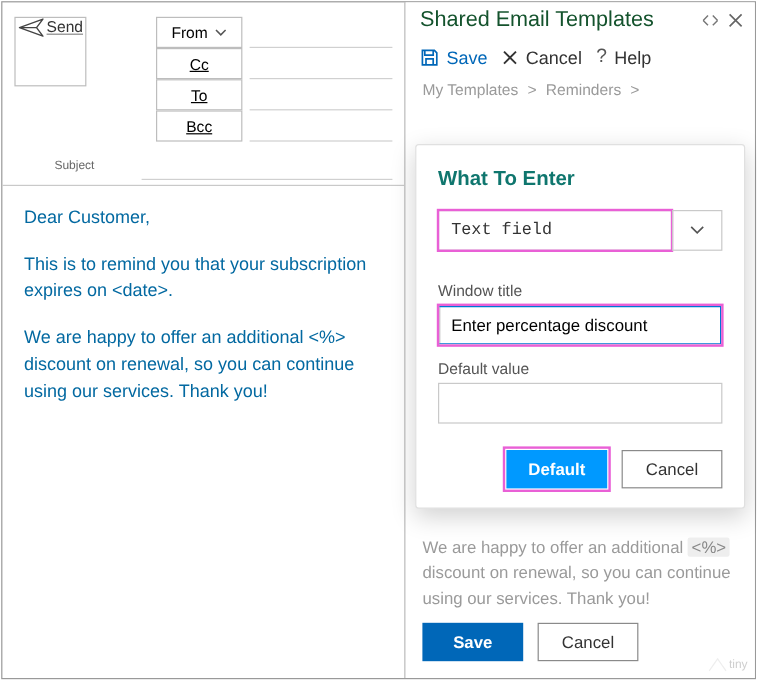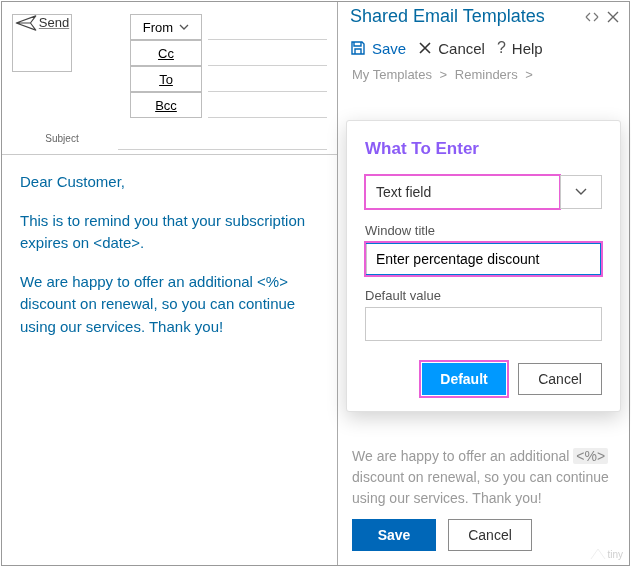--- a/index.html
+++ b/index.html
@@ -22,42 +22,42 @@
   .ul { text-decoration:underline; }
   .fieldrow { display:flex; align-items:center; gap:6px;margin-left:48px; }
   .fieldline { flex:1; height:26px; border-bottom:1px solid #d0d0d0; }
   .subjrow { display:flex; align-items:center; gap:6px; margin-top:8px; justify-content:center;}
   .subjlbl { color:#666; font-size:10px; width:100px; text-align:center;}
   .subjline { flex:1; height:24px; border-bottom:1px solid #d0d0d0; }
   .body { padding:16px 18px; font-size:15px; line-height:1.5; color:#0369a1; }
   .body p { margin:0 0 16px 0; }
   
   .pane { flex:1; position:relative; background:#fff; }
-  .ptitle { display:flex; align-items:center; justify-content:space-between; padding:4px 10px 6px 12px; color:#0369a1; font-size:18px; font-weight:400; }
+  .ptitle { display:flex; align-items:center; justify-content:space-between; padding:4px 10px 6px 12px; color:#14532d; font-size:18px; font-weight:400; }
   .ptitle .icons { display:flex; gap:8px; color:#666; }
   .toolbar { display:flex; gap:12px; padding:6px 12px 10px 12px; align-items:center; }
   .tbtn { display:inline-flex; align-items:center; gap:6px; font-size:15px; cursor:pointer; color:#333; }
   .tbtn.save { color:#0067b8; }
   .crumbs { color:#9a9a9a; font-size:13px; padding:0 14px 6px 14px; }
   .crumbs span.sep { margin:0 4px; }
   .preview { padding:0 14px; color:#9a9a9a; font-size:14px; line-height:1.5; }
   .preview .tag { background:#eee; border-radius:2px; padding:0 3px; color:#888; }
   .pbar { display:flex; gap:12px; padding:10px 14px 14px 14px; }
   .btn { height:32px; min-width:84px; display:inline-flex; align-items:center; justify-content:center; font-size:14px; cursor:pointer; }
   .btn.primary { background:#0067b8; color:#fff; border:none; font-weight:600; }
   .btn.secondary { background:#fff; border:1px solid #8a8a8a; color:#333; }
   
   .dialog {
     position:absolute; top:118px; left:8px; right:8px;
     background:#fff; border:1px solid #e0e0e0; border-radius:3px;
     box-shadow:0 6px 20px rgba(0,0,0,0.18);
     padding:18px 18px 16px 18px;
   }
-  .dialog h3 { margin:0 0 16px 0; font-size:17px; font-weight:600; color:#8b5cf6; }
-  .selectrow { display:flex; margin-bottom:14px; }
+  .dialog h3 { margin:0 0 16px 0; font-size:17px; font-weight:600; color:#0f766e; }
+  .selectrow { display:flex; margin-bottom:26px;font-family:Liberation Mono, monospace; }
   .selectrow .sval { flex:1; height:34px; border:1px solid #c9c9c9; border-right:none; display:flex; align-items:center; padding:0 10px; font-size:14px; }
   .selectrow .sarr { width:42px; height:34px; border:1px solid #c9c9c9; display:flex; align-items:center; justify-content:center; cursor:pointer; }
   .flabel { font-size:13px; color:#555; margin-bottom:4px; }
   .tin { width:100%; height:34px; border:1px solid #c9c9c9; font-size:14px; padding:0 10px; font-family:inherit; outline:none; }
   .hl-pink { outline:2px solid #e960d6; outline-offset:-1px; }
   .dlgbtns { display:flex; gap:12px; justify-content:flex-end; margin-top:22px; }
   .dlgbtns .btn.primary { background:#0099ff; outline:2px solid #e960d6; outline-offset:1px;}
   
   .wm { position:absolute; right:6px; bottom:4px; color:#cfcfcf; font-size:10px; display:flex; flex-direction:row; align-items:center; pointer-events:none;}
   .wm svg { opacity:.35; }

